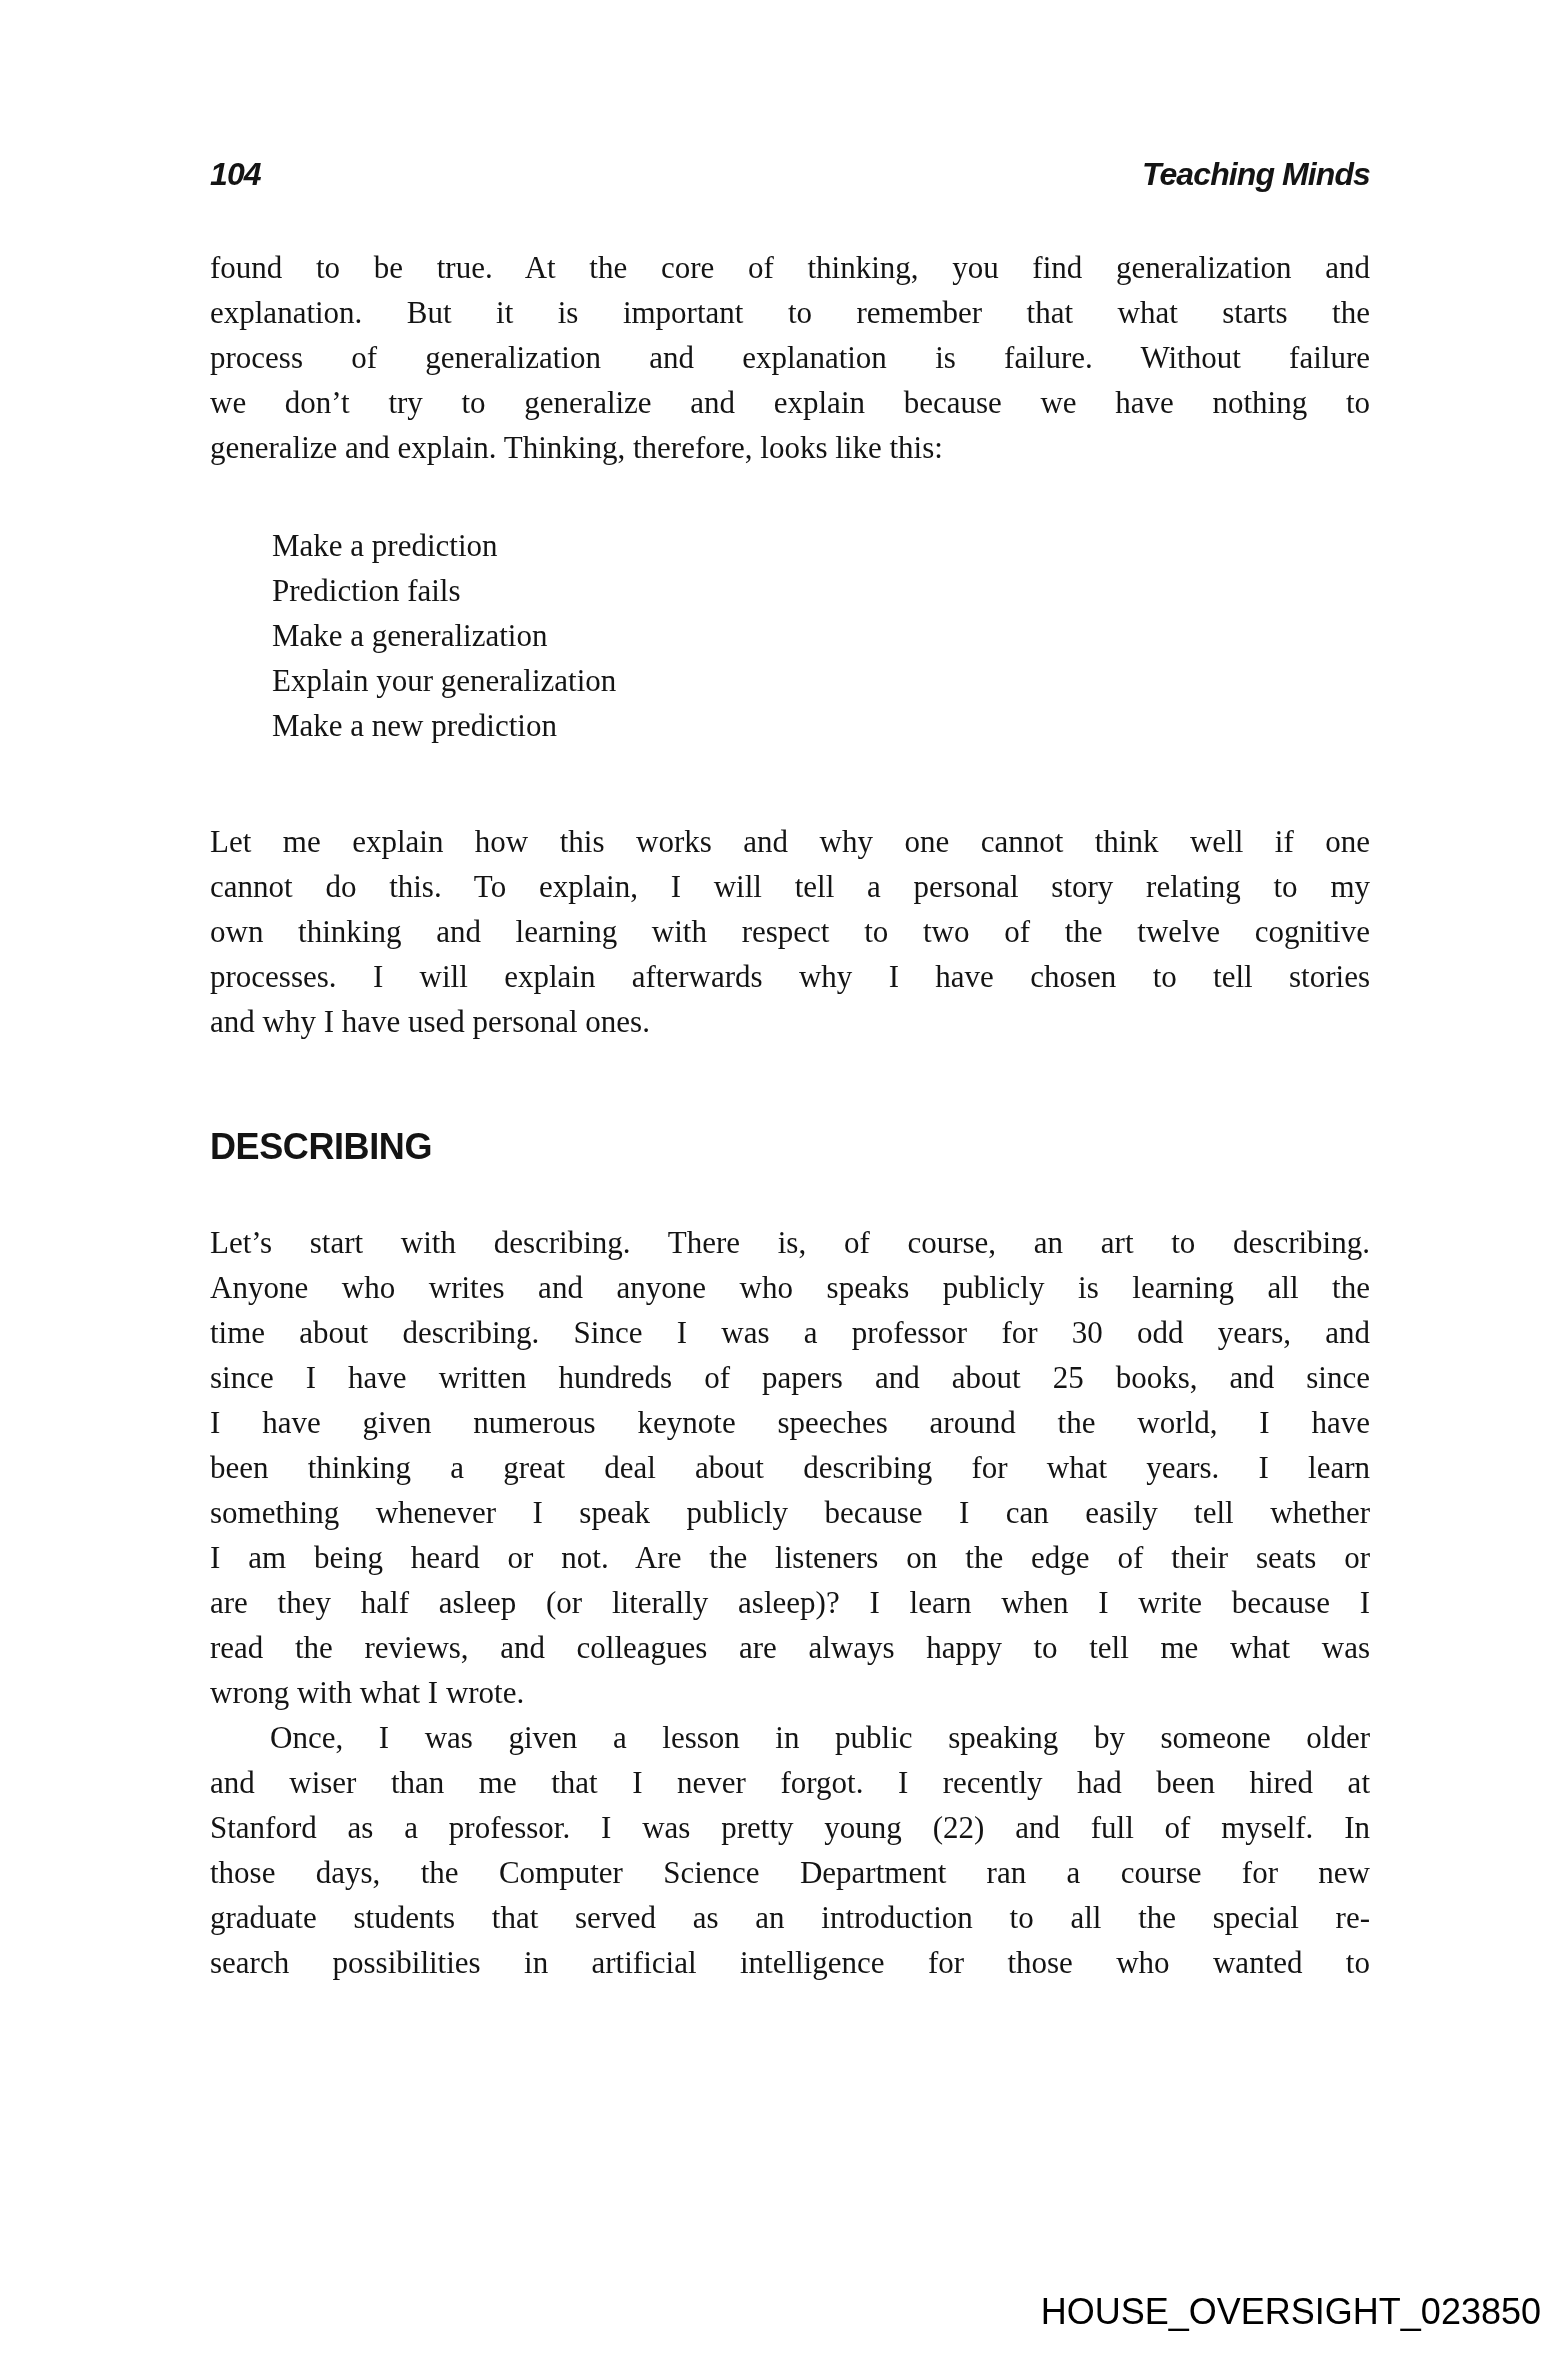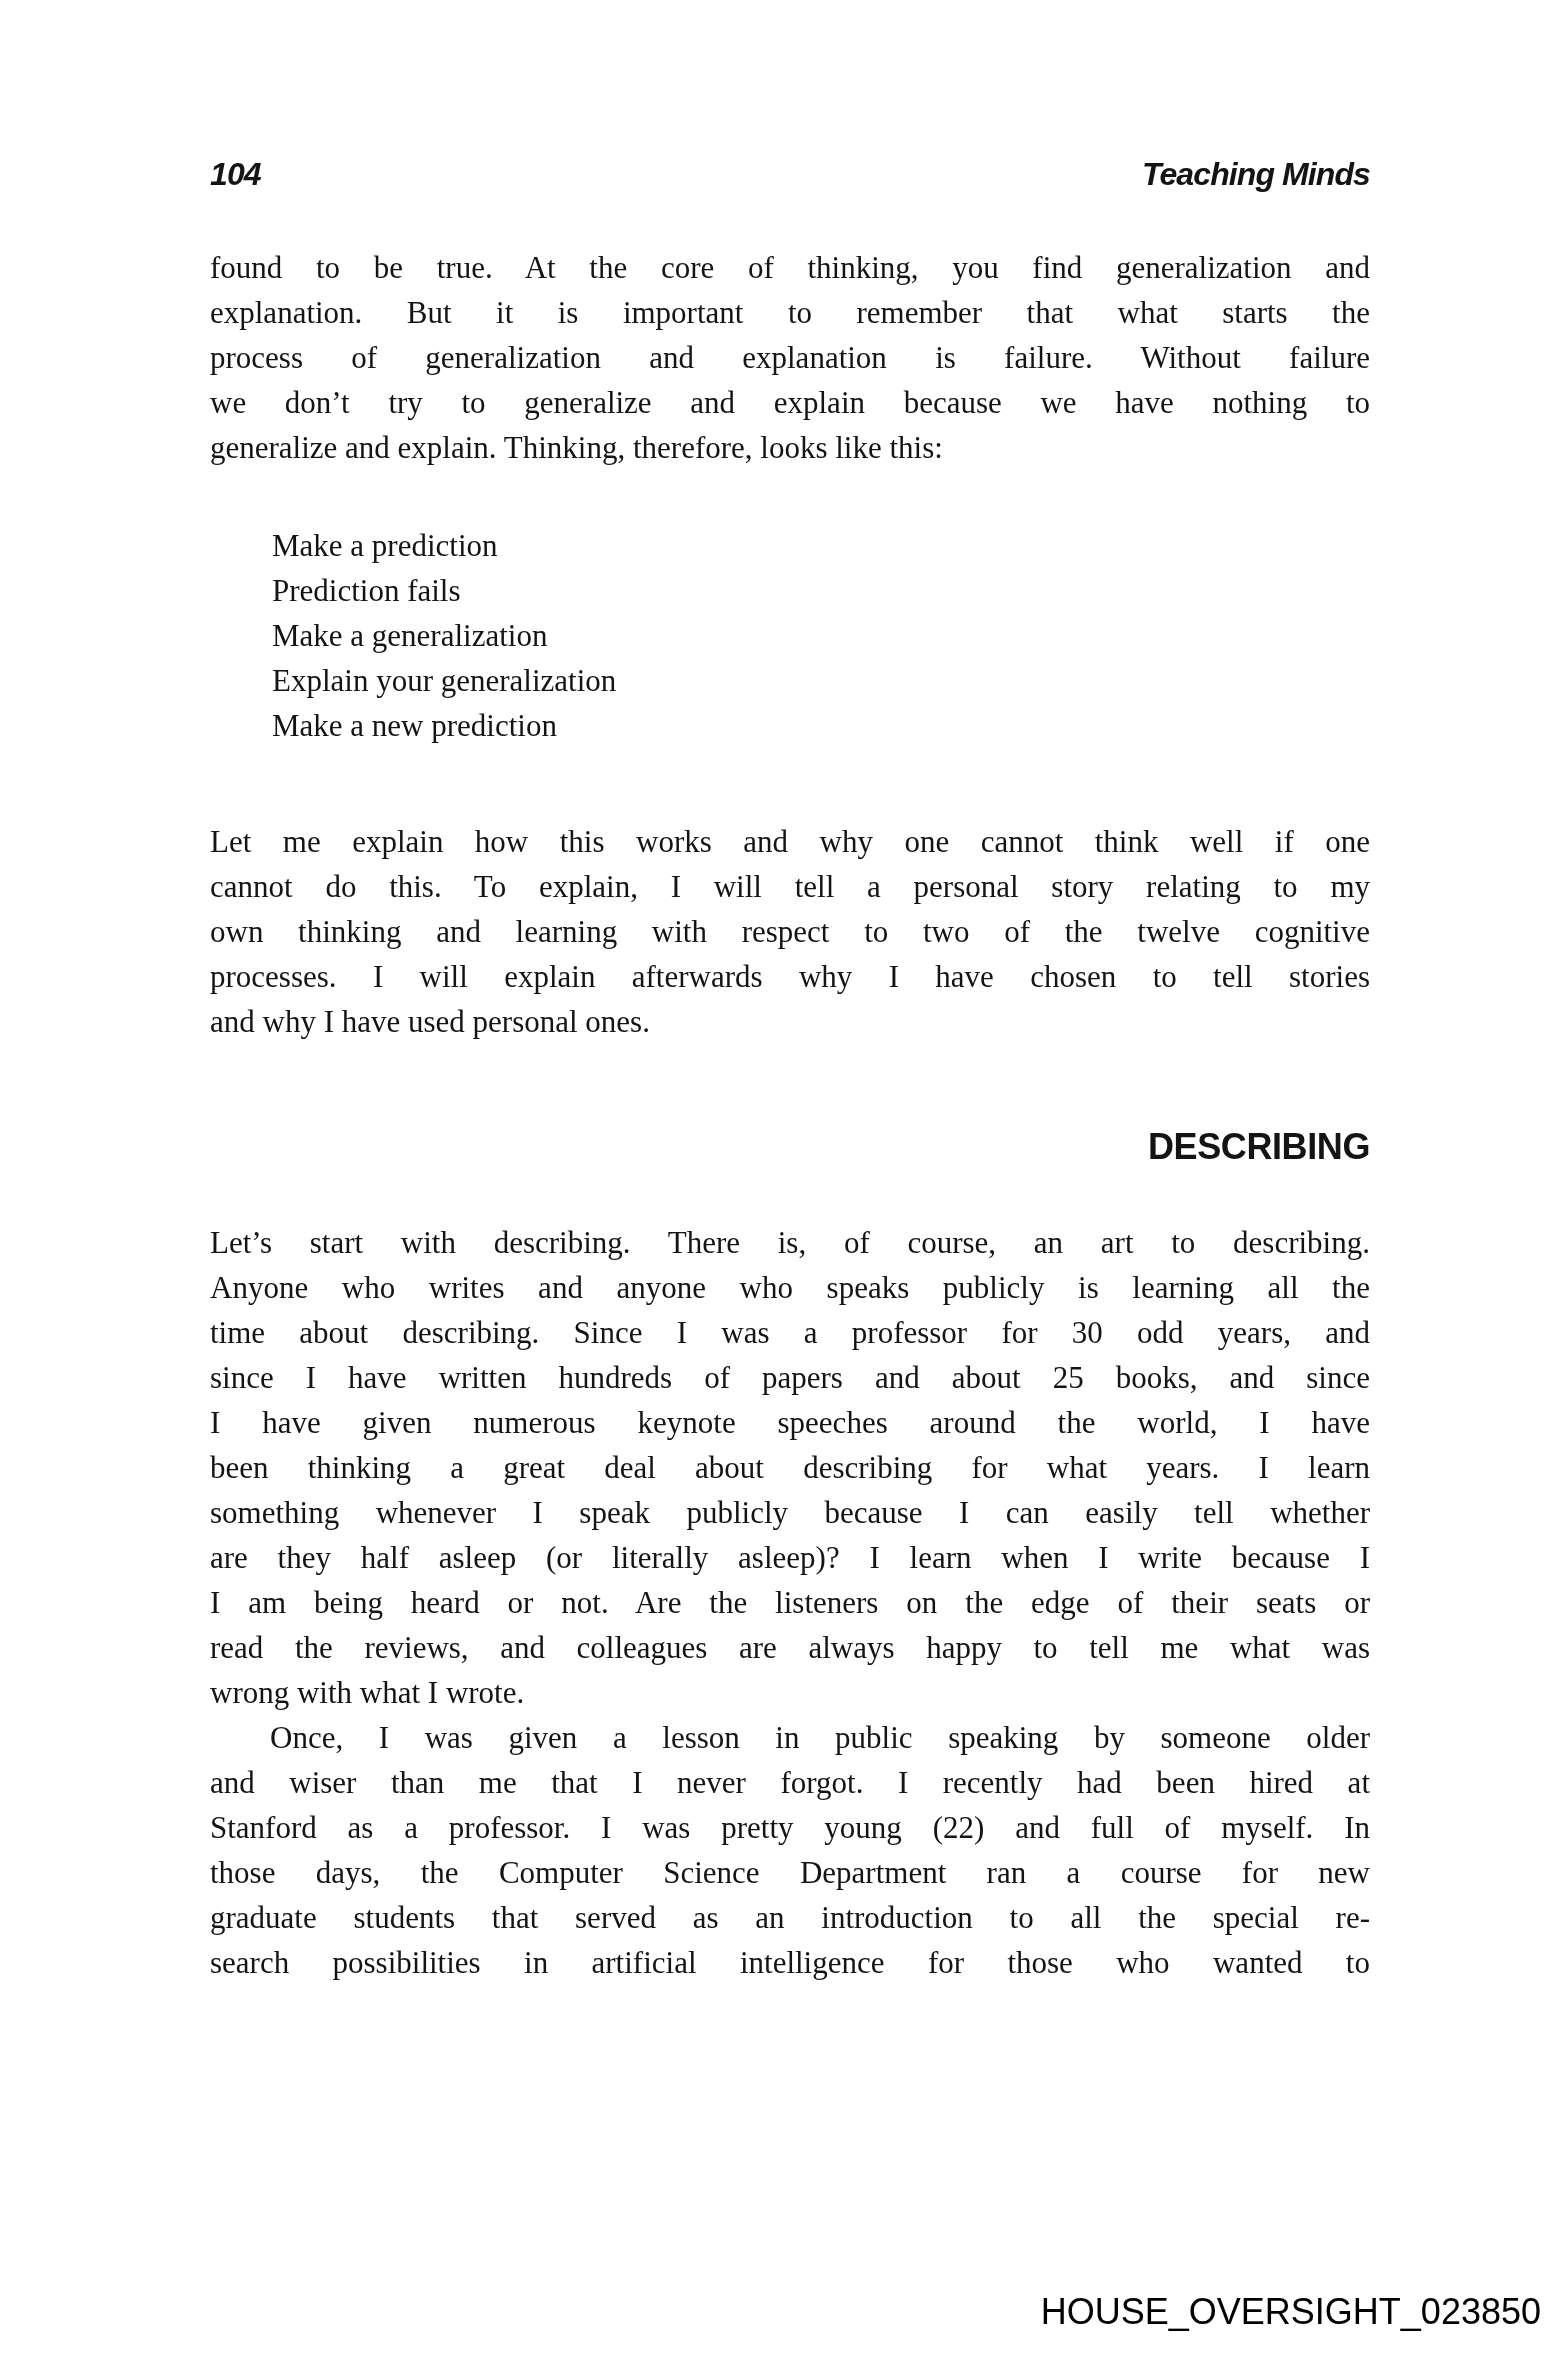--- a/index.html
+++ b/index.html
@@ -56,21 +56,21 @@
   .steps-list {
     margin: 53px 0 0 62px;
   }
   .steps-list .line {
     text-align: left;
     text-align-last: left;
   }
   #p2 { margin-top: 71px; }
   .section-heading {
     margin-top: 82px;
-    text-align: right;
+    text-align: left;
     font-family: "Liberation Sans", sans-serif;
     font-weight: bold;
     font-size: 36px;
     line-height: 41px;
     letter-spacing: -0.4px;
   }
   #p3 { margin-top: 53px; }
   #p4 { margin-top: 0; }
   .bates-stamp {
     position: absolute;
@@ -122,22 +122,22 @@
     <div class="section-heading">DESCRIBING</div>
 
     <div id="p3" class="para">
         <div class="line">Let’s start with describing. There is, of course, an art to describing.</div>
         <div class="line">Anyone who writes and anyone who speaks publicly is learning all the</div>
         <div class="line">time about describing. Since I was a professor for 30 odd years, and</div>
         <div class="line">since I have written hundreds of papers and about 25 books, and since</div>
         <div class="line">I have given numerous keynote speeches around the world, I have</div>
         <div class="line">been thinking a great deal about describing for what years. I learn</div>
         <div class="line">something whenever I speak publicly because I can easily tell whether</div>
+        <div class="line">I am being heard or not. Are the listeners on the edge of their seats or</div>
         <div class="line">are they half asleep (or literally asleep)? I learn when I write because I</div>
-        <div class="line">I am being heard or not. Are the listeners on the edge of their seats or</div>
         <div class="line">read the reviews, and colleagues are always happy to tell me what was</div>
         <div class="line final">wrong with what I wrote.</div>
       </div>
 
     <div id="p4" class="para indent-first" data-justify-last="">
         <div class="line">Once, I was given a lesson in public speaking by someone older</div>
         <div class="line">and wiser than me that I never forgot. I recently had been hired at</div>
         <div class="line">Stanford as a professor. I was pretty young (22) and full of myself. In</div>
         <div class="line">those days, the Computer Science Department ran a course for new</div>
         <div class="line">graduate students that served as an introduction to all the special re-</div>

